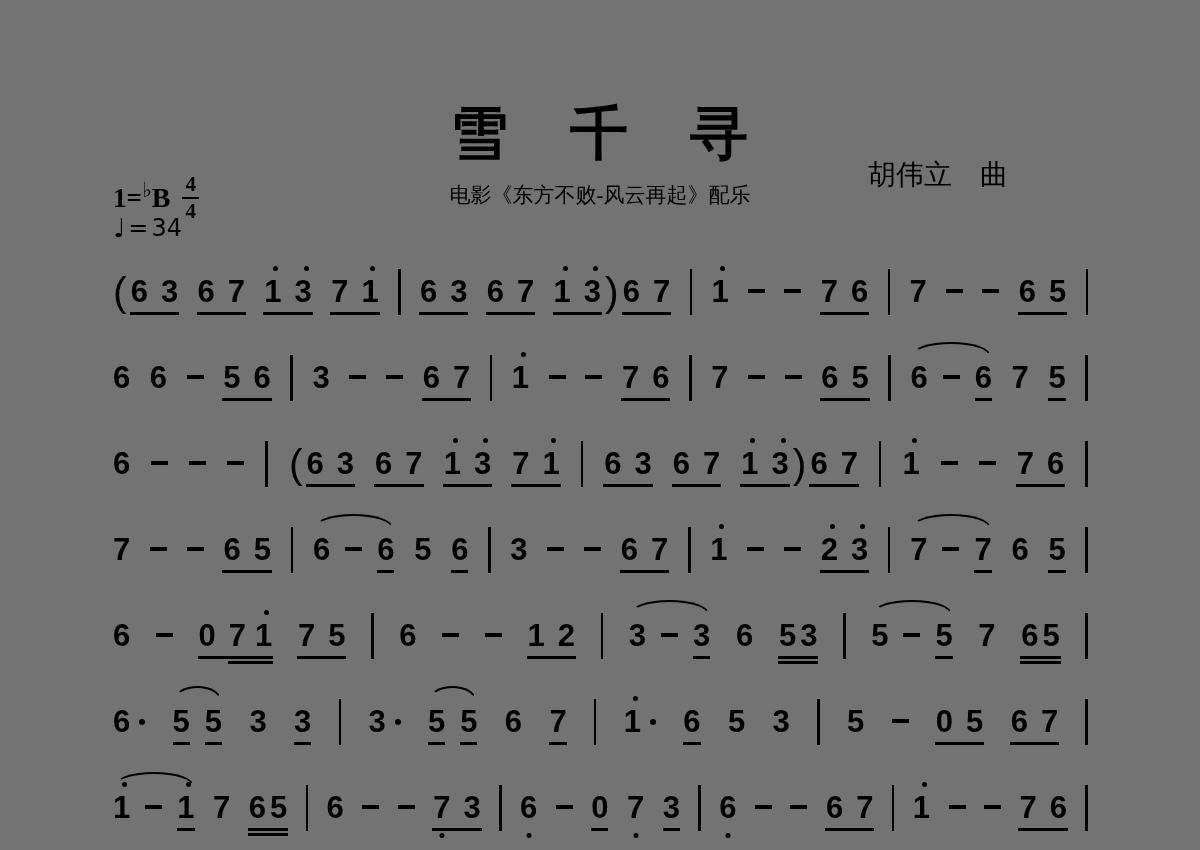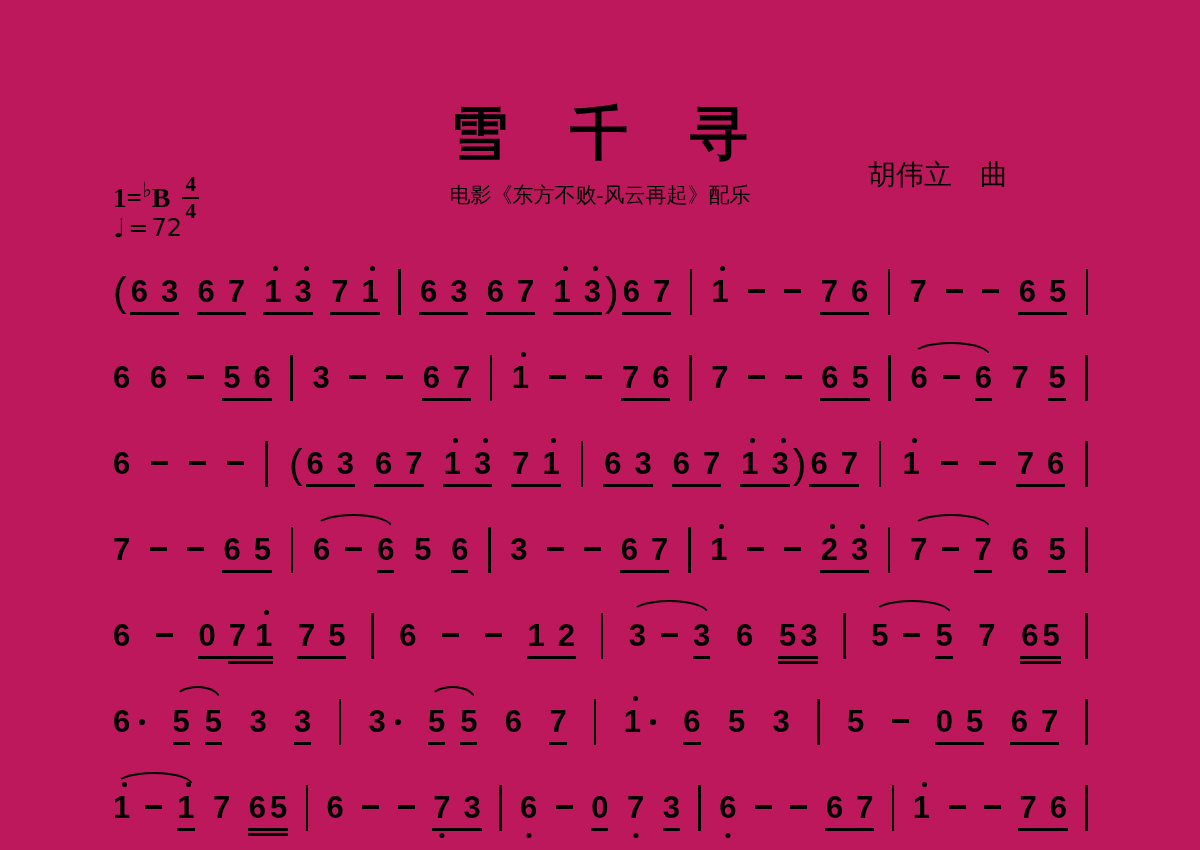--- a/index.html
+++ b/index.html
@@ -1,20 +1,20 @@
 <!DOCTYPE html>
 <html><head>
 <meta charset="utf-8">
 <style>
   * { margin:0; padding:0; box-sizing:border-box; }
   html,body { background:#fff; }
   .sheet {
     position:relative;
     width:1200px; height:850px;
-    background:#be185d; color:#000;
+    background:#737373; color:#000;
     overflow:hidden;
     font-family:"Liberation Serif","DejaVu Serif",serif;
   }
   .title {
     position:absolute; top:102px; left:0; right:0;
     text-align:center;
     font-size:58px; font-weight:bold; line-height:1.1;
     letter-spacing:2px;
   }
   .subtitle {
@@ -113,21 +113,21 @@
       <span class="letter">B</span>
     <span class="meter">
       <span class="mnum">4</span>
       <span class="mden">4</span>
     </span>
   </div>
 
   <div class="tempo">
     <span class="qnote">♩</span>
       <span>=</span>
-      <span>72</span>
+      <span>34</span>
   </div>
 
   <div class="score">
       <div class="line">
         <div class="wrap">
           <div class="paren">(</div>
           <div class="grp">
             <div class="note">
               <span class="digit">6</span>
             </div>

